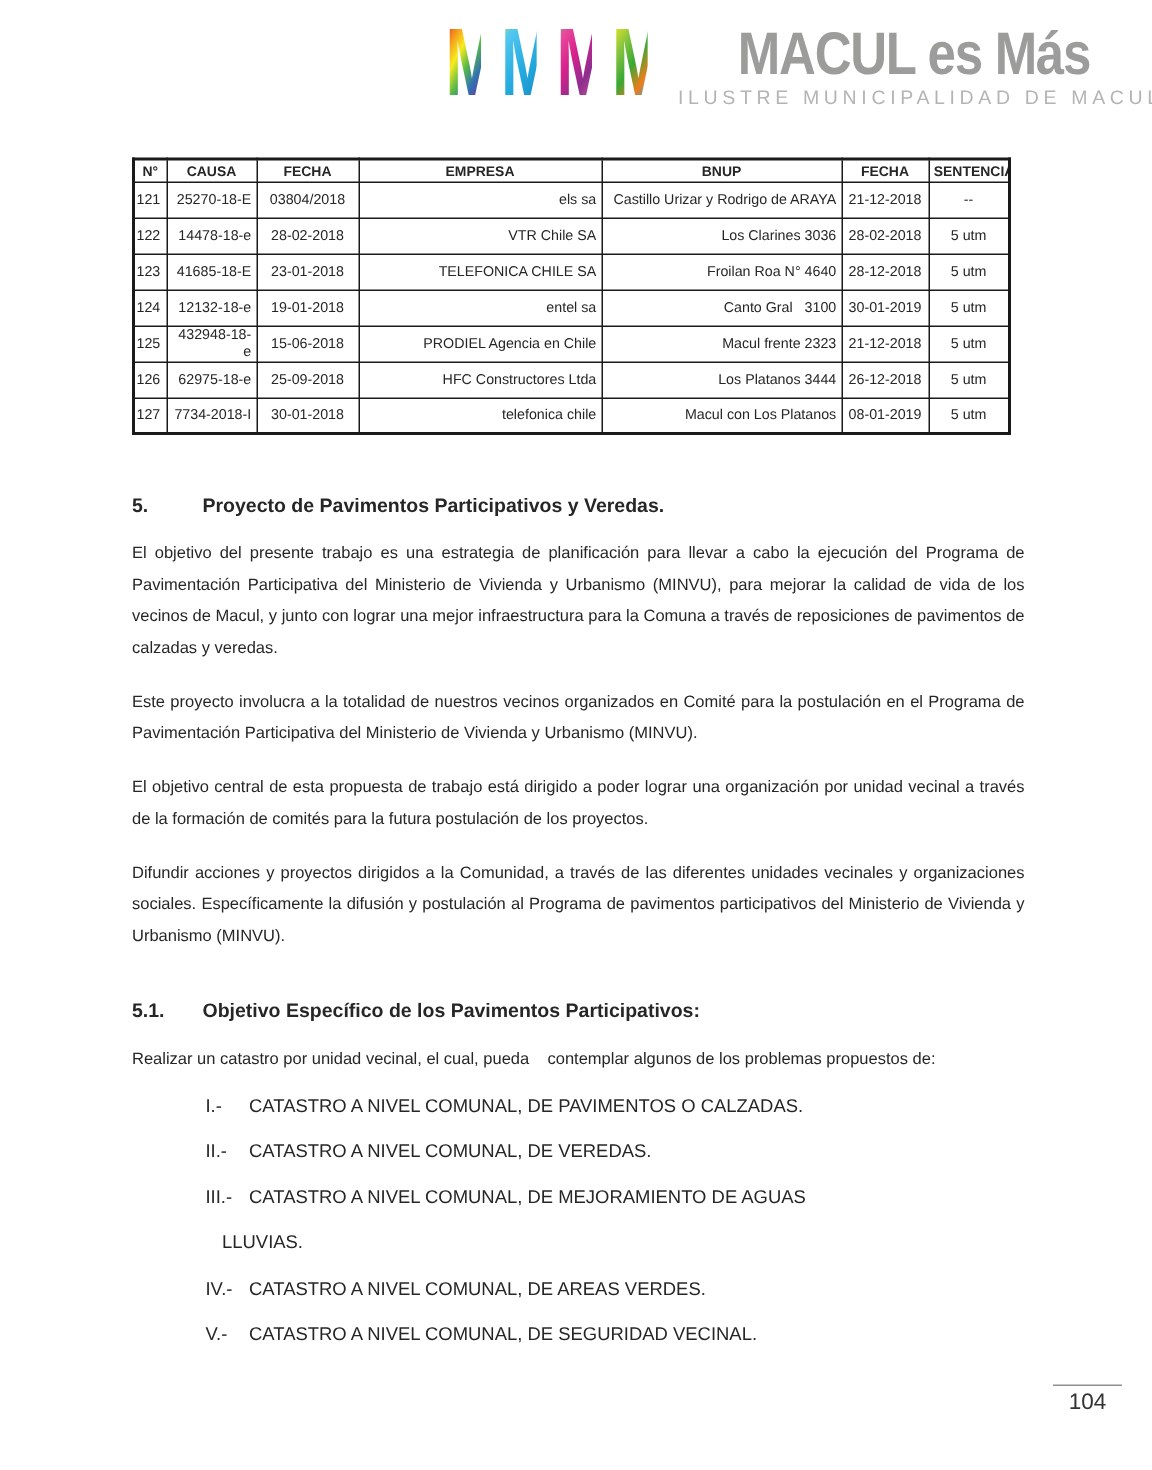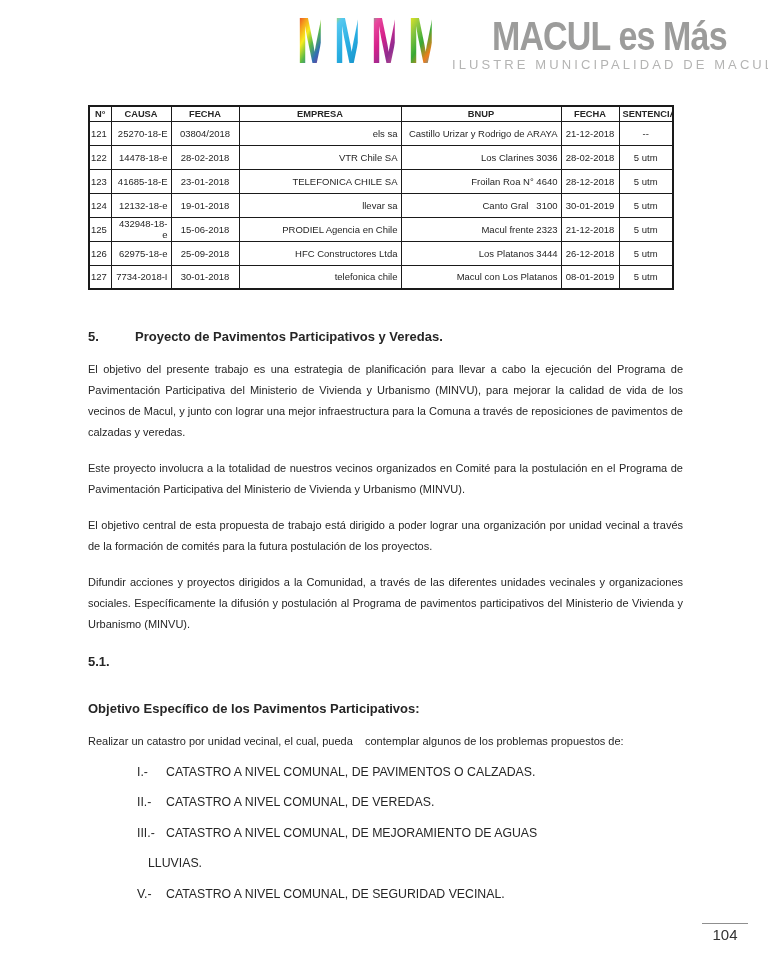--- a/index.html
+++ b/index.html
@@ -82,21 +82,21 @@
     font-size: 13px; font-weight: bold;
     margin: 0;
   }
   .sec-heading .sec-num { width: 47px; flex: 0 0 47px; }
   .content p {
     font-size: 11px; line-height: 21px;
     text-align: justify;
     margin: 15px 0 0 0;
   }
   .content p.pre-list { white-space: pre-wrap; }
-  .sec-heading.sub { margin-top: 19px; flex-direction: column; }
+  .sec-heading.sub { margin-top: 31px; }
   ol.catastro-list { list-style: none; margin: 3px 0 0 0; padding: 0; }
   .catastro-list li {
     display: flex;
     margin-top: 9.5px;
     font-size: 12.3px; line-height: 21px;
   }
   .catastro-list li .marker { flex: 0 0 29px; padding-left: 0; }
   .catastro-list li { padding-left: 49px; }
   .catastro-list li.continuation { padding-left: 60px; }
   .catastro-list li.continuation .marker { flex: 0 0 0; }
@@ -171,21 +171,21 @@
         <td class="c2">23-01-2018</td>
         <td class="c3">TELEFONICA CHILE SA</td>
         <td class="c4">Froilan Roa N° 4640</td>
         <td class="c5">28-12-2018</td>
         <td class="c6">5 utm</td>
       </tr>
       <tr>
         <td class="c0">124</td>
         <td class="c1">12132-18-e</td>
         <td class="c2">19-01-2018</td>
-        <td class="c3">llevar sa</td>
+        <td class="c3">entel sa</td>
         <td class="c4">Canto Gral   3100</td>
         <td class="c5">30-01-2019</td>
         <td class="c6">5 utm</td>
       </tr>
       <tr>
         <td class="c0">125</td>
         <td class="c1">432948-18-e</td>
         <td class="c2">15-06-2018</td>
         <td class="c3">PRODIEL Agencia en Chile</td>
         <td class="c4">Macul frente 2323</td>
@@ -240,20 +240,24 @@
       </li>
       <li>
         <span class="marker">III.-</span>
         <span>CATASTRO A NIVEL COMUNAL, DE MEJORAMIENTO DE AGUAS</span>
       </li>
       <li class="continuation">
         <span class="marker"></span>
         <span>LLUVIAS.</span>
       </li>
       <li>
+        <span class="marker">IV.-</span>
+        <span>CATASTRO A NIVEL COMUNAL, DE AREAS VERDES.</span>
+      </li>
+      <li>
         <span class="marker">V.-</span>
         <span>CATASTRO A NIVEL COMUNAL, DE SEGURIDAD VECINAL.</span>
       </li>
     </ol>
 </main>
 
 <div class="footer-rule"></div>
 <div class="page-num">104</div>
 
 </body></html>

